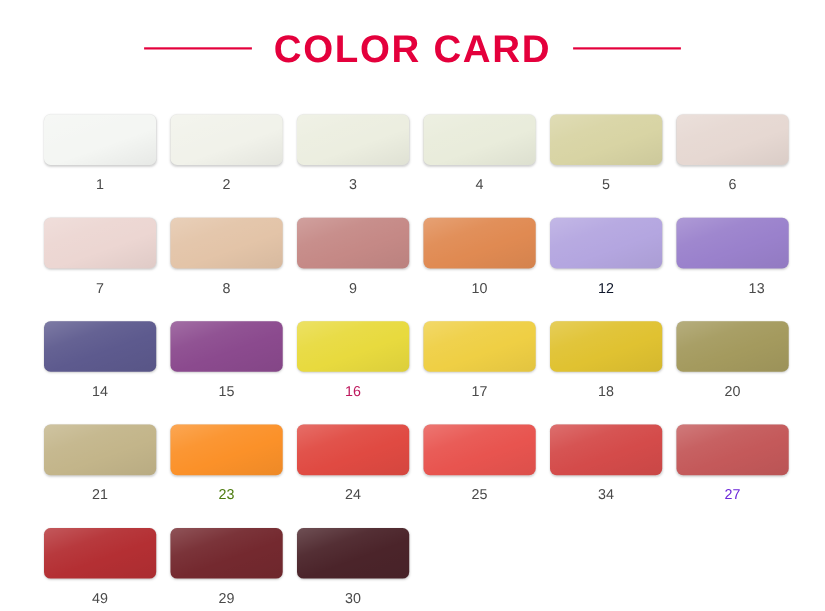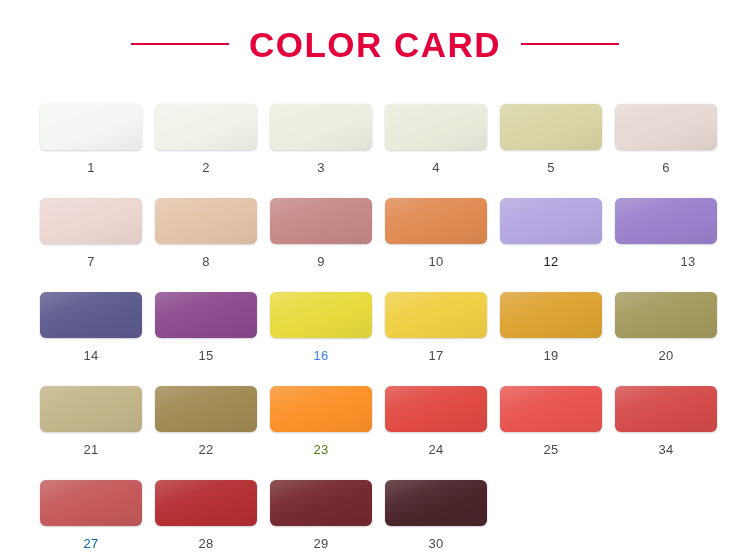--- a/index.html
+++ b/index.html
@@ -162,65 +162,61 @@
       <div class="cell">
         <div class="swatch" style="background: rgb(93, 90, 142);"></div>
         <div class="label" style="color: rgb(74, 74, 74);">14</div>
       </div>
       <div class="cell">
         <div class="swatch" style="background: rgb(139, 74, 142);"></div>
         <div class="label" style="color: rgb(74, 74, 74);">15</div>
       </div>
       <div class="cell">
         <div class="swatch" style="background: rgb(232, 218, 62);"></div>
-        <div class="label" style="color: #3b82f6;">16</div>
+        <div class="label" style="color: #be185d;">16</div>
       </div>
       <div class="cell">
         <div class="swatch" style="background: rgb(239, 207, 68);"></div>
         <div class="label" style="color: rgb(74, 74, 74);">17</div>
       </div>
       <div class="cell">
-        <div class="swatch" style="background: rgb(221, 162, 50);"></div>
-        <div class="label" style="color: rgb(74, 74, 74);">19</div>
+        <div class="swatch" style="background: rgb(224, 194, 49);"></div>
+        <div class="label" style="color: rgb(74, 74, 74);">18</div>
       </div>
       <div class="cell">
         <div class="swatch" style="background: rgb(164, 154, 94);"></div>
         <div class="label" style="color: rgb(74, 74, 74);">20</div>
       </div>
       <div class="cell">
         <div class="swatch" style="background: rgb(195, 181, 138);"></div>
         <div class="label" style="color: rgb(74, 74, 74);">21</div>
       </div>
       <div class="cell">
-        <div class="swatch" style="background: rgb(160, 138, 83);"></div>
-        <div class="label" style="color: rgb(74, 74, 74);">22</div>
-      </div>
-      <div class="cell">
         <div class="swatch" style="background: rgb(251, 145, 41);"></div>
         <div class="label" style="color: #4d7c0f;">23</div>
       </div>
       <div class="cell">
         <div class="swatch" style="background: rgb(224, 74, 66);"></div>
         <div class="label" style="color: rgb(74, 74, 74);">24</div>
       </div>
       <div class="cell">
         <div class="swatch" style="background: rgb(232, 84, 79);"></div>
         <div class="label" style="color: rgb(74, 74, 74);">25</div>
       </div>
       <div class="cell">
         <div class="swatch" style="background: rgb(212, 75, 74);"></div>
         <div class="label" style="color: rgb(74, 74, 74);">34</div>
       </div>
       <div class="cell">
         <div class="swatch" style="background: rgb(196, 89, 90);"></div>
-        <div class="label" style="color: #0369a1;">27</div>
+        <div class="label" style="color: #6d28d9;">27</div>
       </div>
       <div class="cell">
         <div class="swatch" style="background: rgb(180, 47, 51);"></div>
-        <div class="label" style="color: rgb(74, 74, 74);">28</div>
+        <div class="label" style="color: rgb(74, 74, 74);">49</div>
       </div>
       <div class="cell">
         <div class="swatch" style="background: rgb(116, 41, 47);"></div>
         <div class="label" style="color: rgb(74, 74, 74);">29</div>
       </div>
       <div class="cell">
         <div class="swatch" style="background: rgb(75, 36, 42);"></div>
         <div class="label" style="color: rgb(74, 74, 74);">30</div>
       </div>
     </div>

